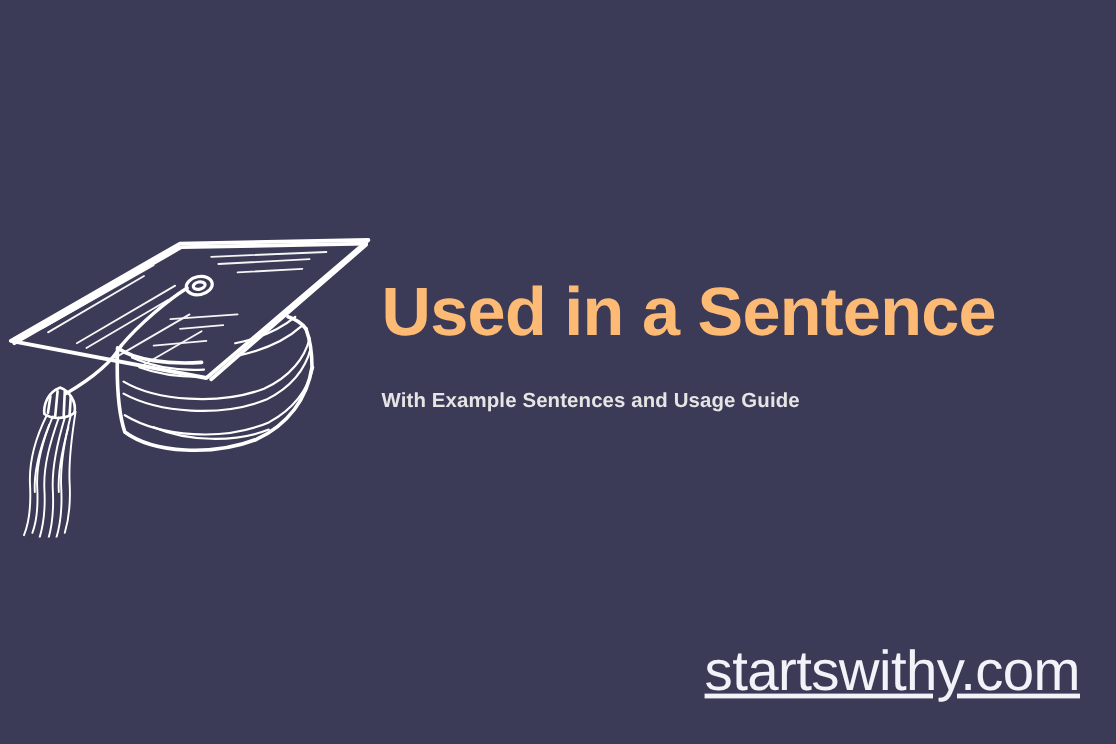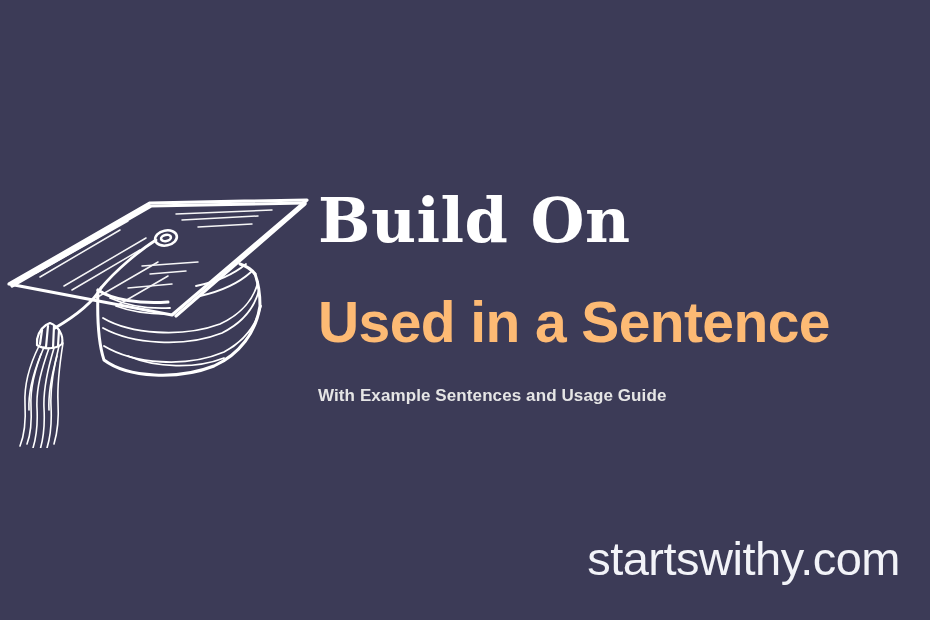--- a/index.html
+++ b/index.html
@@ -83,20 +83,21 @@
     position: absolute;
     right: 30px;
     bottom: 38px;
     font-family: "Liberation Sans", sans-serif;
     font-weight: 400;
     font-size: 47px;
     line-height: 1.0;
     letter-spacing: -0.5px;
     color: #f2f3f8;
     white-space: nowrap;
+    text-decoration: underline;
   }
 </style>
 </head>
 <body>
 
 <div id="banner">
 
   <div id="cap-illustration">
     <svg viewBox="0 0 320 270" xmlns="http://www.w3.org/2000/svg" fill="none" stroke="#ffffff" stroke-linecap="round" stroke-linejoin="round">
 
@@ -170,20 +171,19 @@
         <path d="M59 168 C 54 188, 50 208, 51 228 C 52 246, 50 260, 47 270"></path>
         <path d="M63 165 C 60 184, 57 204, 58 224 C 59 242, 57 256, 54 266"></path>
         <path d="M41 176 C 33 196, 28 214, 29 232"></path>
         <path d="M57 178 C 52 196, 48 214, 49 232"></path>
       </g>
 
     </svg>
   </div>
 
   <div id="text-block">
-    <div id="headline-term">Build On</div>
     <div id="headline-phrase">Used in a Sentence</div>
     <div id="tagline">With Example Sentences and Usage Guide</div>
   </div>
 
   <div id="brand-domain">startswithy.com</div>
 
 </div>
 
 </body></html>

